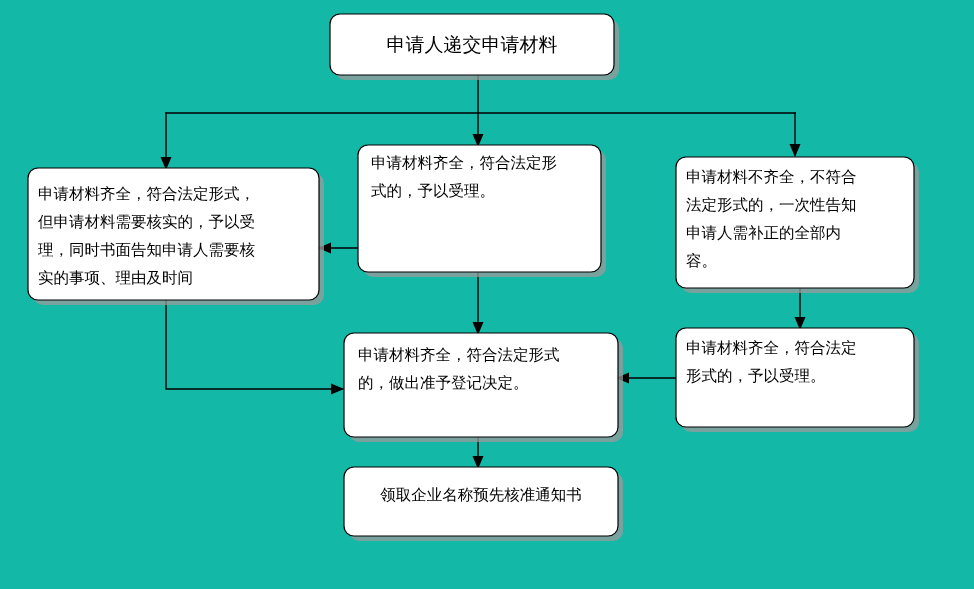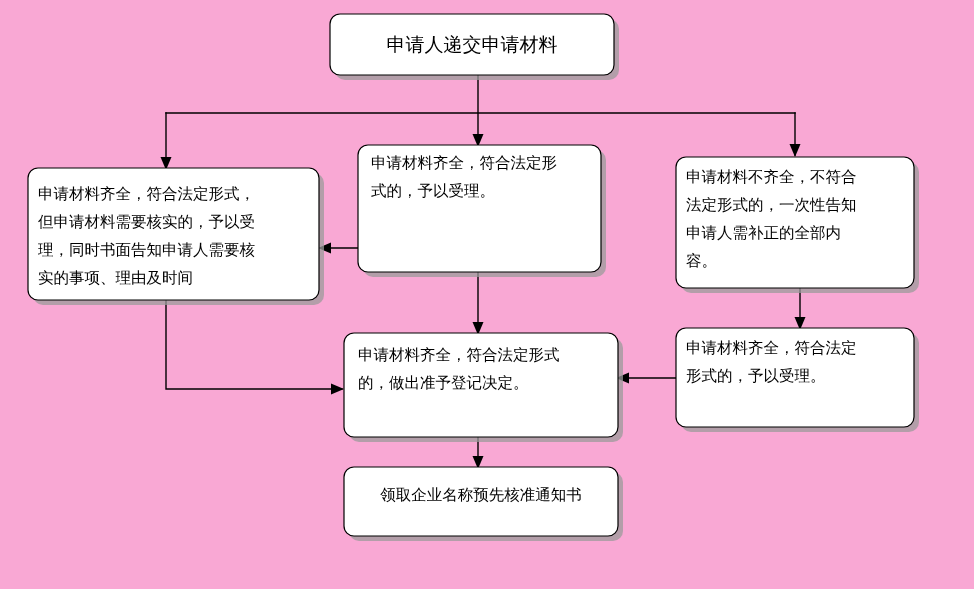--- a/index.html
+++ b/index.html
@@ -10,21 +10,21 @@
   body {
     width: 974px;
     height: 589px;
     overflow: hidden;
     font-family: "DejaVu Sans", "Liberation Sans", sans-serif;
   }
   #flowchart-root {
     position: relative;
     width: 974px;
     height: 589px;
-    background: #f9a8d4;
+    background: #14b8a6;
   }
   svg.chart-svg {
     position: absolute;
     top: 0;
     left: 0;
     width: 974px;
     height: 589px;
   }
   .node-shape {
     fill: #ffffff;

